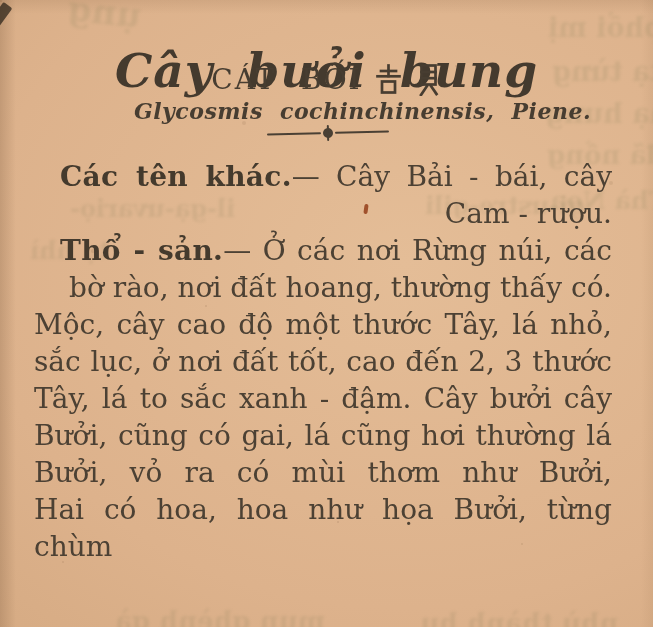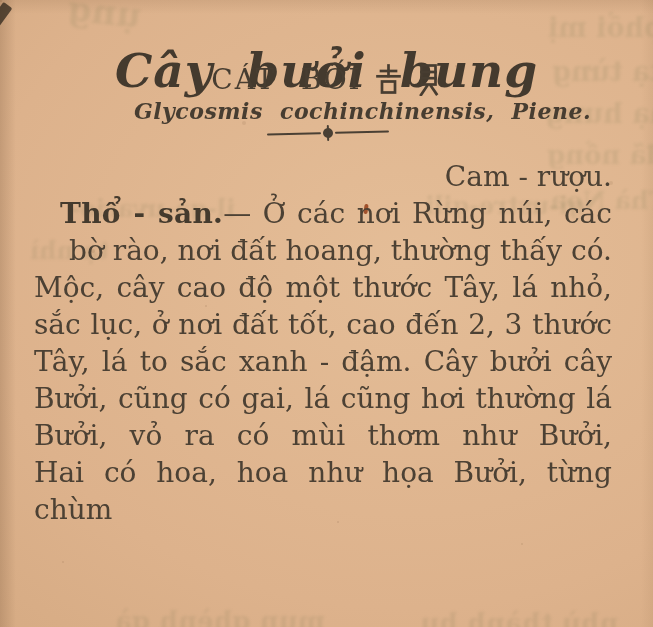--- a/index.html
+++ b/index.html
@@ -141,20 +141,21 @@
 
   <div class="sciname">Glycosmis cochinchinensis, Piene.</div>
 
   <div class="divider">
     <span class="dline"></span>
     <span class="dorn"></span>
     <span class="dline"></span>
   </div>
 
   <div class="bodytext" id="bodytext">
+      <div class="line just ind"><span class="seg bold">Các tên khác.</span><span class="seg">— Cây Bải - bái, cây</span></div>
       <div class="line"><span class="seg">Cam - rượu.</span></div>
       <div class="line just ind"><span class="seg bold">Thổ - sản.</span><span class="seg">— Ở các nơi Rừng núi, các</span></div>
       <div class="line"><span class="seg">bờ rào, nơi đất hoang, thường thấy có.</span></div>
       <div class="line just"><span class="seg">Mộc, cây cao độ một thước Tây, lá nhỏ,</span></div>
       <div class="line just"><span class="seg">sắc lục, ở nơi đất tốt, cao đến 2, 3 thước</span></div>
       <div class="line just"><span class="seg">Tây, lá to sắc xanh - đậm. Cây bưởi cây</span></div>
       <div class="line just"><span class="seg">Bưởi, cũng có gai, lá cũng hơi thường lá</span></div>
       <div class="line just"><span class="seg">Bưởi, vỏ ra có mùi thơm như Bưởi,</span></div>
       <div class="line just"><span class="seg">Hai có hoa, hoa như họa Bưởi, từng chùm</span></div>
     </div>

